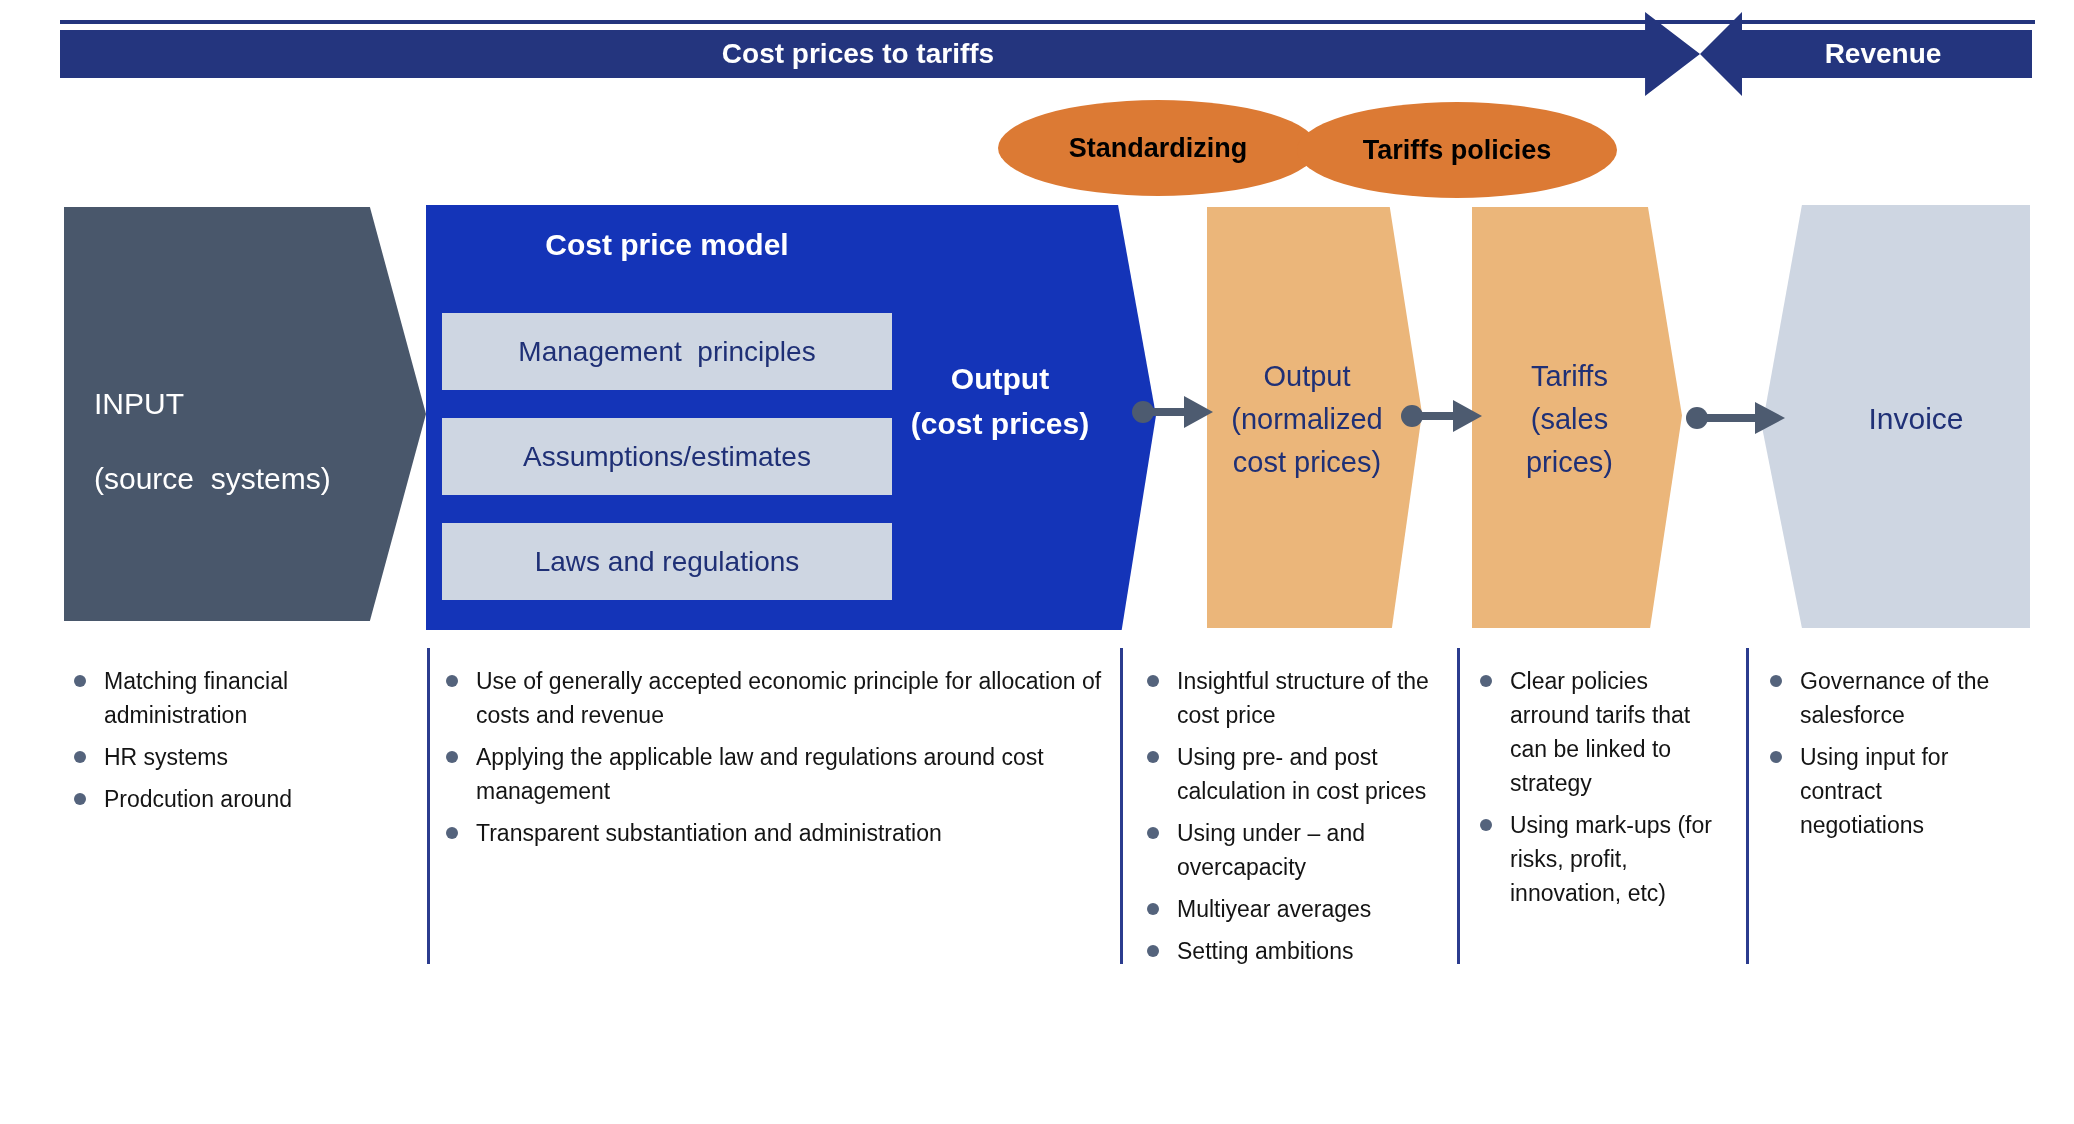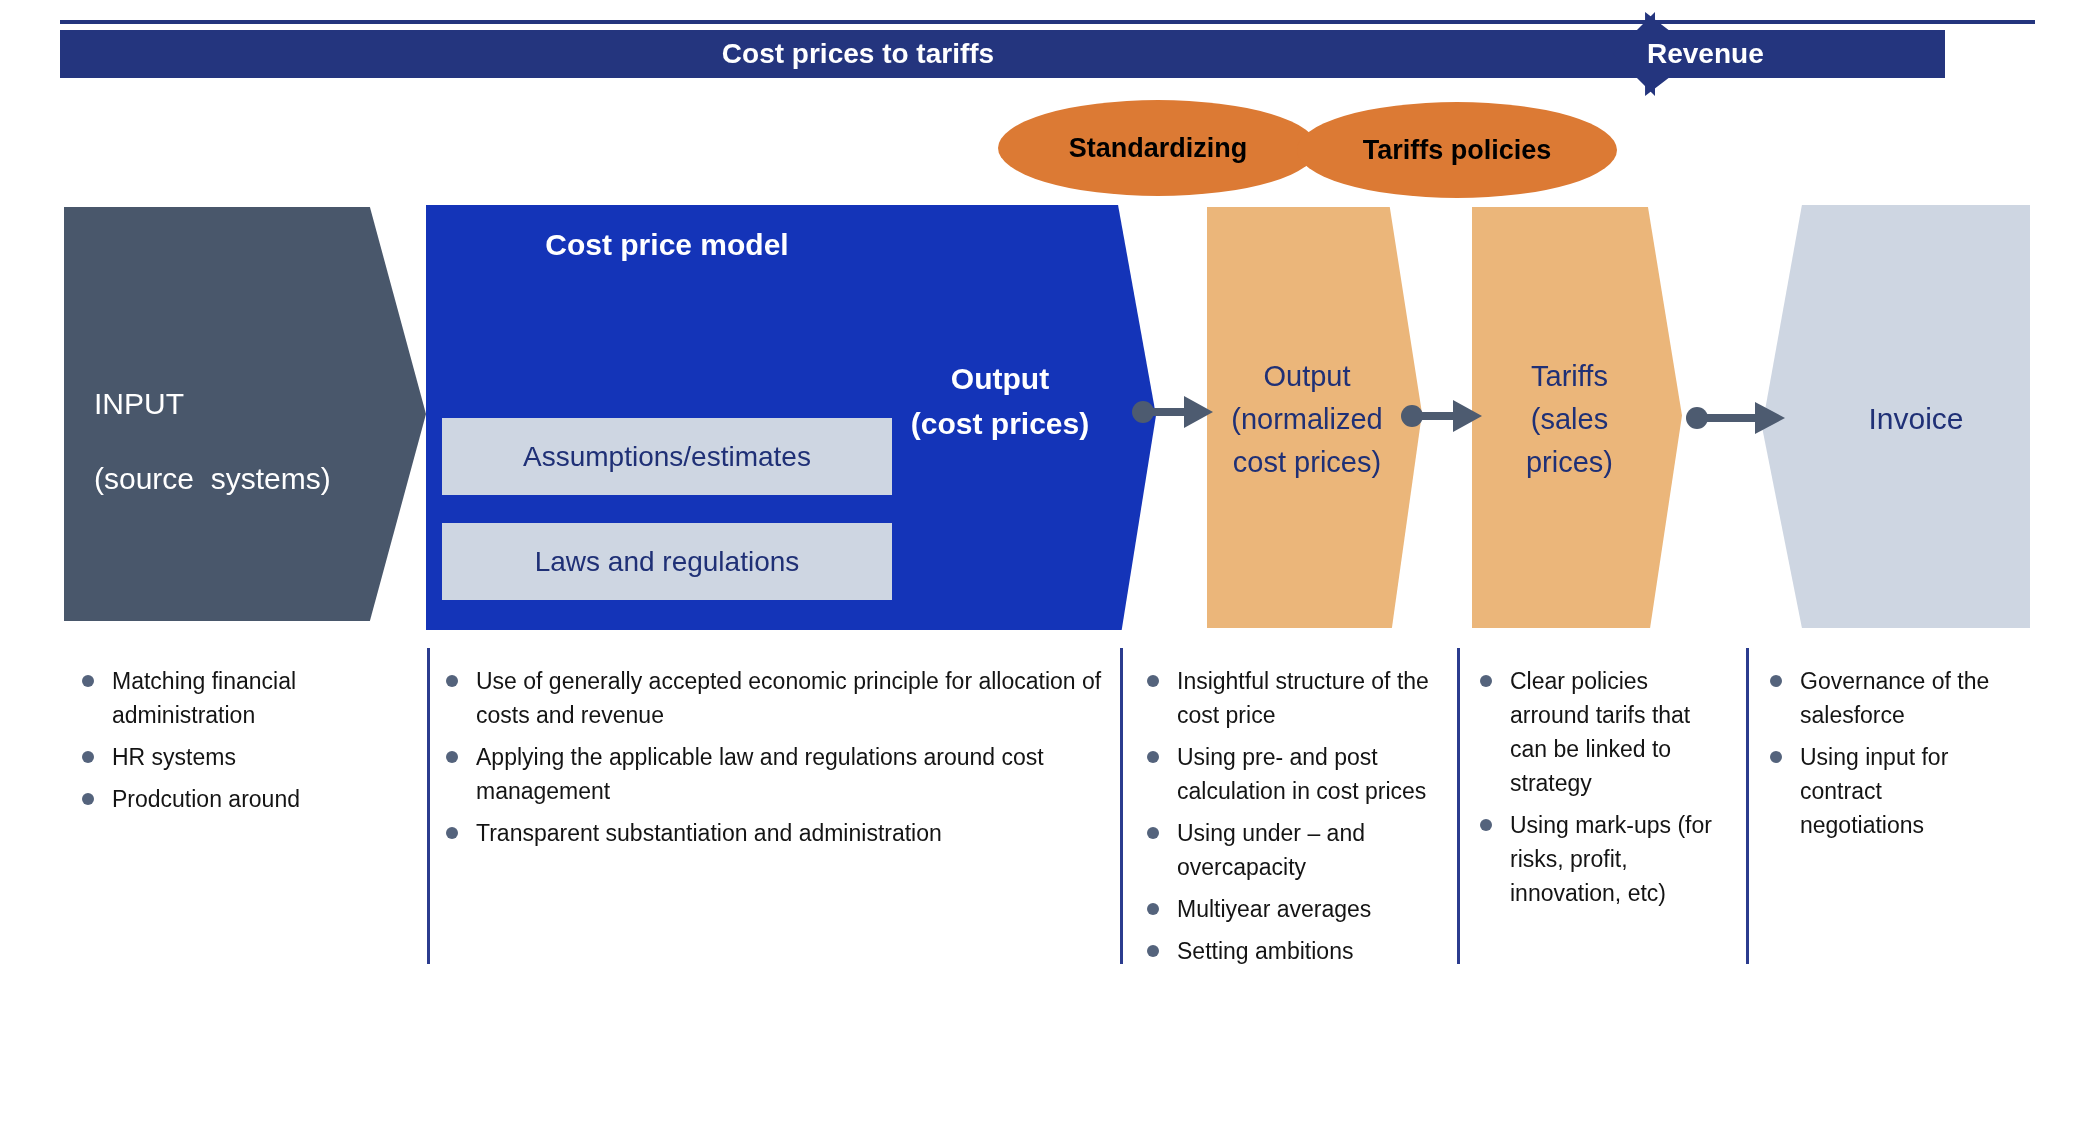--- a/index.html
+++ b/index.html
@@ -6,21 +6,21 @@
   body{font-family:"Liberation Sans", sans-serif;}
   .canvas{position:relative;width:2074px;height:964px;background:#ffffff;overflow:hidden;}
 
   
   .topline{position:absolute;left:60px;top:20px;width:1975px;height:4px;background:#24357E;}
 
   
   .banner{position:absolute;top:12px;height:84px;background:#24357E;display:flex;align-items:center;}
   .banner-left{left:60px;width:1640px;justify-content:center;padding-right:44px;box-sizing:border-box;
     clip-path:polygon(0 21.4%,96.65% 21.4%,96.65% 0,100% 50%,96.65% 100%,96.65% 78.6%,0 78.6%);}
-  .banner-right{left:1613px;width:332px;justify-content:flex-start;padding-left:34px;box-sizing:border-box;
+  .banner-right{left:1700px;width:332px;justify-content:center;padding-left:34px;box-sizing:border-box;
     clip-path:polygon(100% 21.4%,12.65% 21.4%,12.65% 0,0 50%,12.65% 100%,12.65% 78.6%,100% 78.6%);}
   .banner-text{color:#ffffff;font-size:28px;font-weight:bold;}
 
   
   .bubble{position:absolute;width:320px;height:96px;border-radius:50%;background:#DC7A34;
     display:flex;align-items:center;justify-content:center;}
   .bubble-1{left:998px;top:100px;}
   .bubble-2{left:1297px;top:102px;}
   .bubble span{color:#000000;font-size:27px;font-weight:bold;}
 
@@ -63,21 +63,21 @@
 
   
   .sep{position:absolute;top:648px;width:3px;height:410px;background:#2B3C8E;}
   .sep1{left:427px;} .sep2{left:1120px;} .sep3{left:1457px;} .sep4{left:1746px;}
 
   
   .notes{position:absolute;top:664px;}
   .notes ul{list-style:none;margin:0;padding:0;}
   .notes li{position:relative;padding-left:32px;font-size:23px;line-height:34px;color:#141414;margin-bottom:8px;}
   .notes .dot{position:absolute;left:2px;top:11px;width:12px;height:12px;border-radius:50%;background:#54637C;}
-  .col1{left:80px;width:322px;}
+  .col1{left:72px;width:322px;}
   .col2{left:444px;width:677px;}
   .col3{left:1145px;width:302px;}
   .col4{left:1478px;width:244px;}
   .col5{left:1768px;width:237px;}
 </style>
 </head>
 <body>
 
 <div class="canvas">
 
@@ -103,20 +103,23 @@
   <div class="shape orange-shape-2"></div>
   <div class="shape invoice-shape"></div>
 
   <div class="lbl input-label">
     <span>INPUT</span>
     <span>(source  systems)</span>
   </div>
 
   <div class="lbl model-title">Cost price model</div>
 
+  <div class="graybox gb1">
+    <span>Management  principles</span>
+  </div>
   <div class="graybox gb2">
     <span>Assumptions/estimates</span>
   </div>
   <div class="graybox gb3">
     <span>Laws and regulations</span>
   </div>
 
   <div class="lbl model-output">
     <span>Output</span>
     <span>(cost prices)</span>

